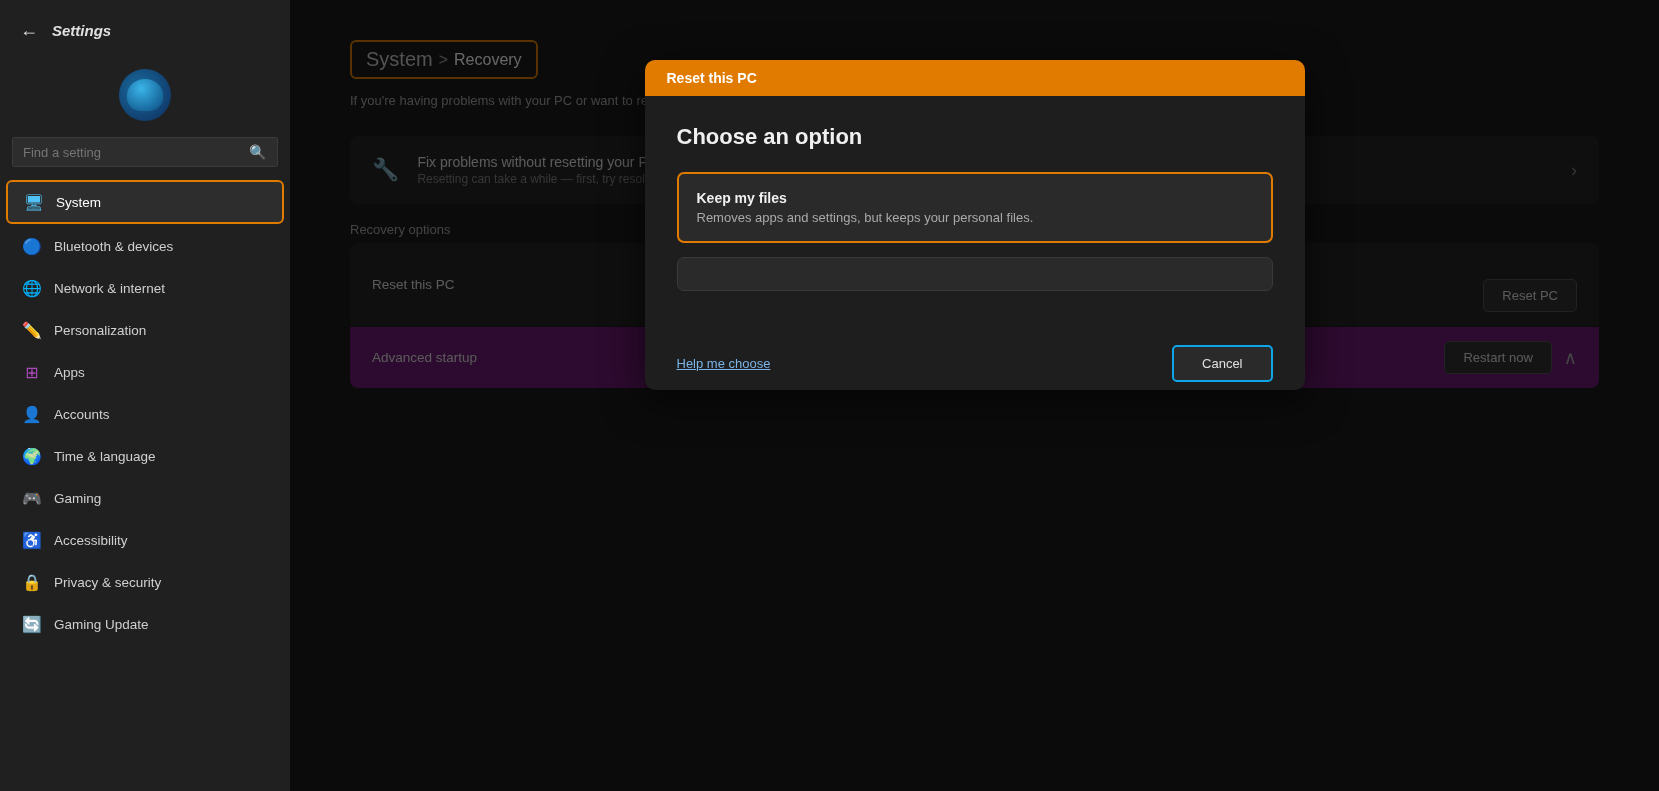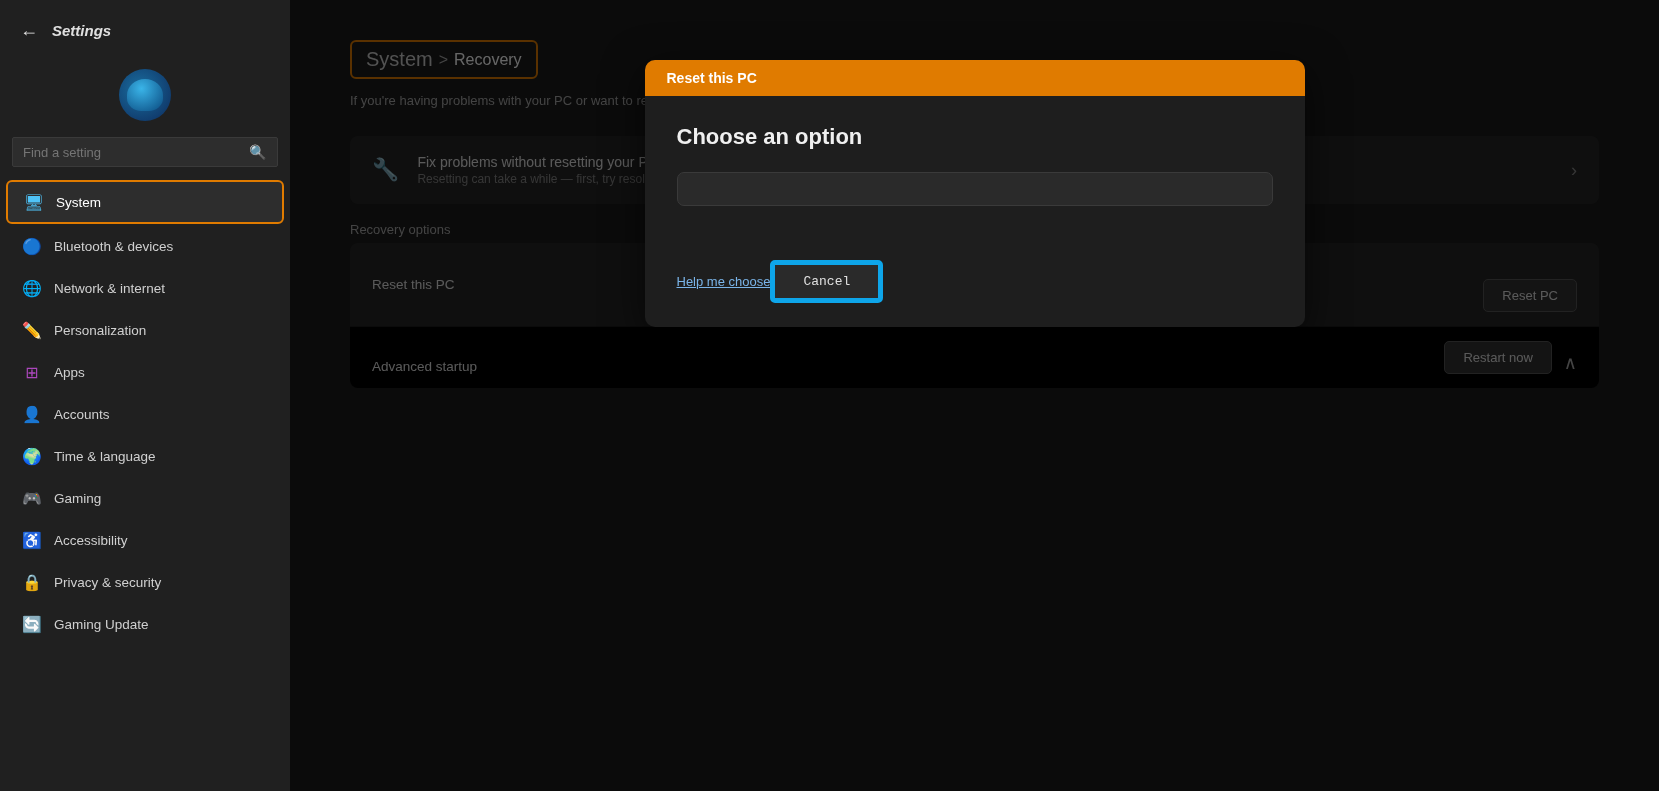--- a/index.html
+++ b/index.html
@@ -307,40 +307,40 @@
       margin-bottom: 4px;
     }
 
     .option-desc {
       font-size: 13px;
       color: #aaa;
     }
 
     .modal-footer {
       display: flex;
-      align-items: center;
-      padding: 16px 32px 24px 32px;
+      justify-content: space-between;
+      align-items: center;
+      padding: 16px 32px 8px 32px;
     }
 
     .help-link {
       font-size: 13px;
       color: #7ab4e8;
       text-decoration: underline;
       cursor: pointer;
     }
 
     .cancel-btn {
       background: #2a2a2a;
-      border: 5px solid #0ea5e9;
+      border: 2px solid #0ea5e9;
       border-radius: 5px;
       color: #e0e0e0;
       padding: 9px 28px;
       font-size: 13px;
       cursor: pointer;
-      font-family: Liberation Mono, monospace;
     }
   </style>
 </head>
 <body>
 
 <nav class="sidebar">
   <div class="sidebar-top">
     <button class="back-btn">←</button>
     <span class="settings-title">Settings</span>
   </div>
@@ -424,37 +424,41 @@
 
   
   <div class="reset-row">
     <div class="reset-row-label">
       <div class="reset-row-title">Reset this PC</div>
     </div>
     <button class="reset-pc-btn">Reset PC</button>
   </div>
 
   
-  <div style="background:#000000; border-radius:0 0 8px 8px; display:flex; align-items:flex-end; padding:14px 22px; margin-bottom:12px;">
+  <div style="background:#701a75; border-radius:0 0 8px 8px; display:flex; align-items:center; padding:14px 22px; margin-bottom:12px;">
     <div style="flex:1;">
       <div class="reset-row-title">Advanced startup</div>
     </div>
     <button class="restart-now-btn">Restart now</button>
     <span class="chevron-up">∧</span>
   </div>
 
   
   <div class="modal-overlay">
     <div class="modal">
 
       <div class="modal-header">Reset this PC</div>
 
       <div class="modal-body">
         <div class="modal-title">Choose an option</div>
 
+        <div class="option-card selected">
+          <div class="option-title">Keep my files</div>
+          <div class="option-desc">Removes apps and settings, but keeps your personal files.</div>
+        </div>
 
         <div class="option-card">
         </div>
       </div>
 
       <div class="modal-footer">
         <span class="help-link">Help me choose</span>
         <button class="cancel-btn">Cancel</button>
       </div>
     </div>

